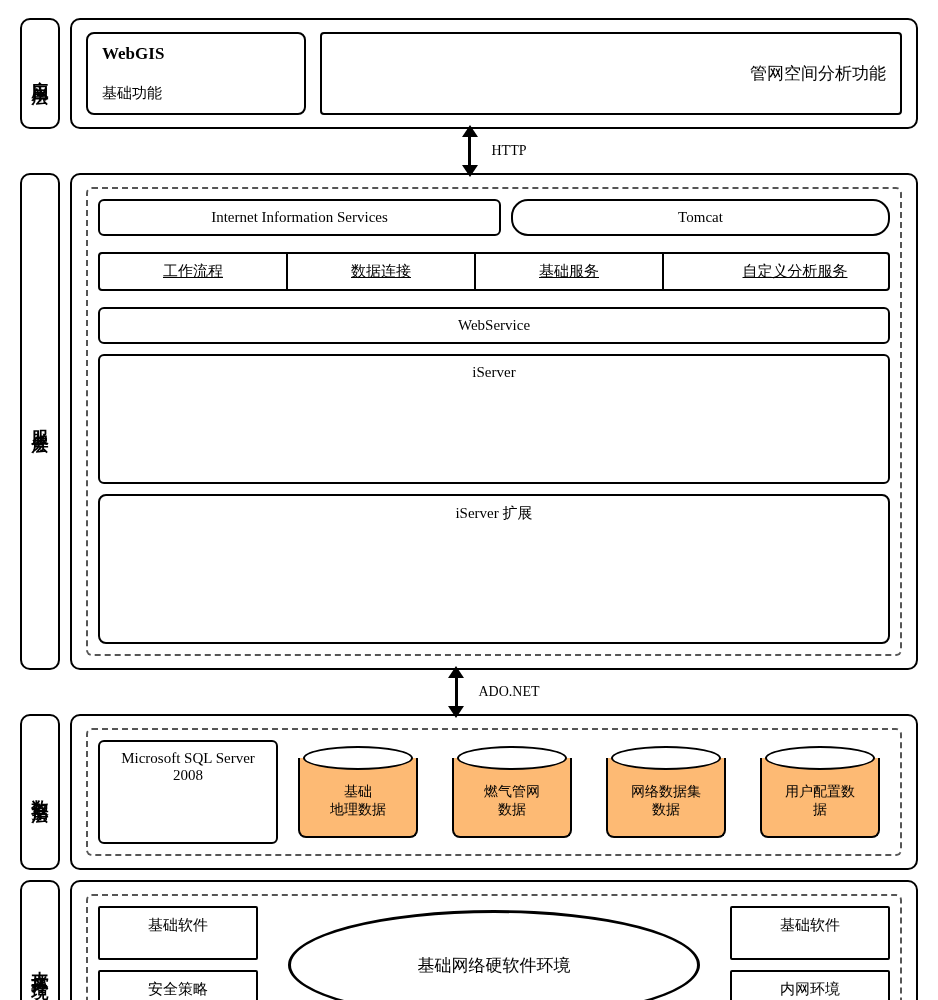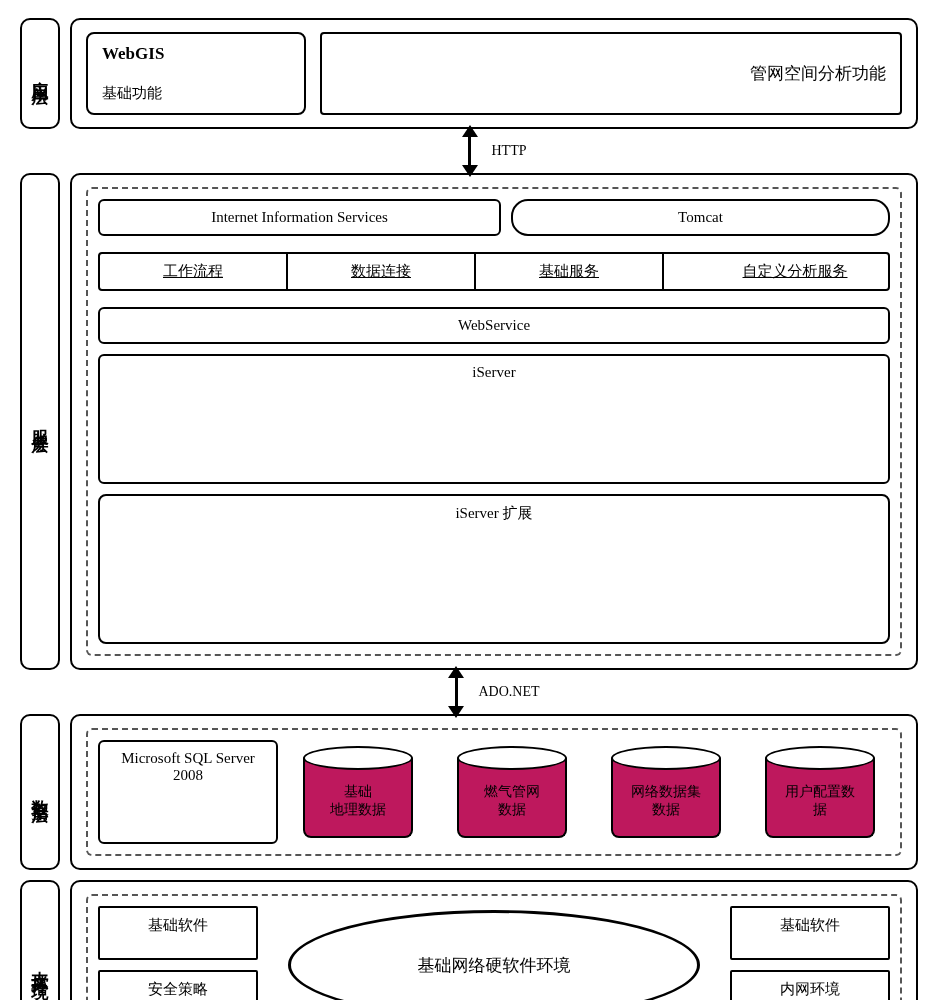--- a/index.html
+++ b/index.html
@@ -277,36 +277,36 @@
       width: 110px;
       height: 24px;
       border: 2px solid #000;
       border-radius: 50%;
       background: #fff;
       position: relative;
       z-index: 2;
     }
 
     .cyl-body {
-      width: 110px;
+      width: 120px;
       min-height: 80px;
       border-left: 2px solid #000;
       border-right: 2px solid #000;
       border-bottom: 2px solid #000;
       border-bottom-left-radius: 8px;
       border-bottom-right-radius: 8px;
       display: flex;
       align-items: center;
       justify-content: center;
       text-align: center;
       font-size: 14px;
       padding: 8px 4px;
       margin-top: -12px;
       padding-top: 16px;
-      background: #be185d;
+      background: #fdba74;
     }
 
     
     .support-inner {
       border: 2px dashed #555;
       border-radius: 6px;
       padding: 10px 10px;
     }
 
     .support-grid {

